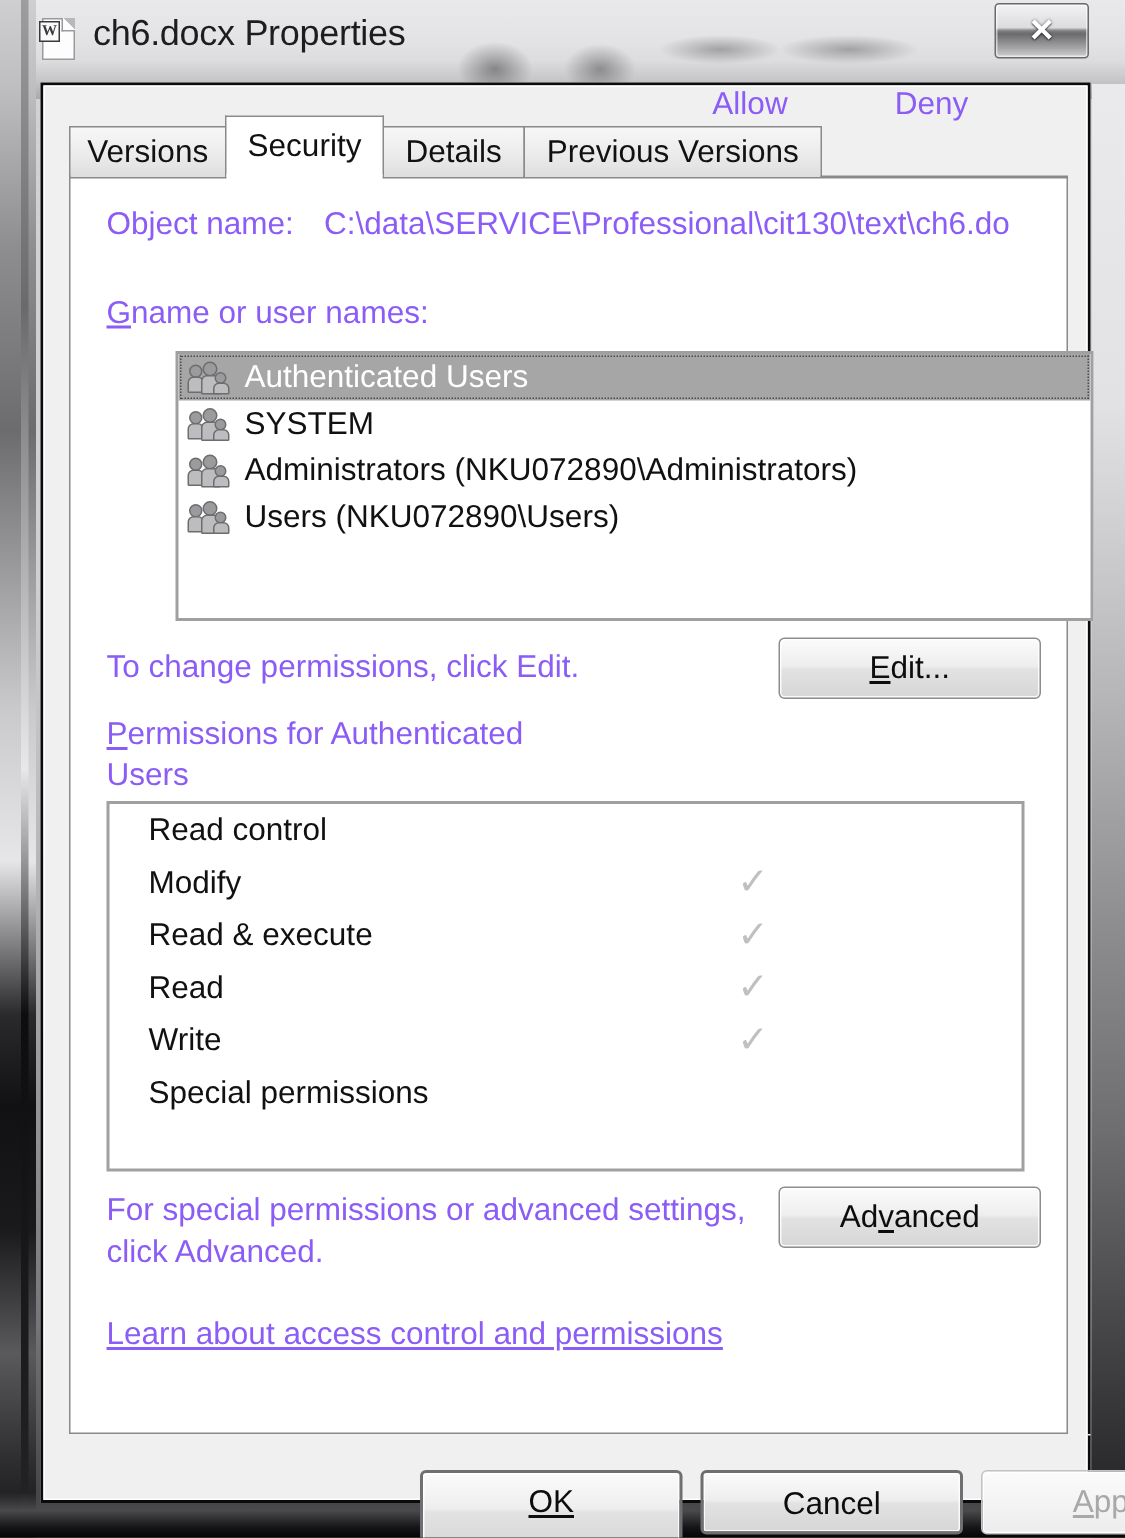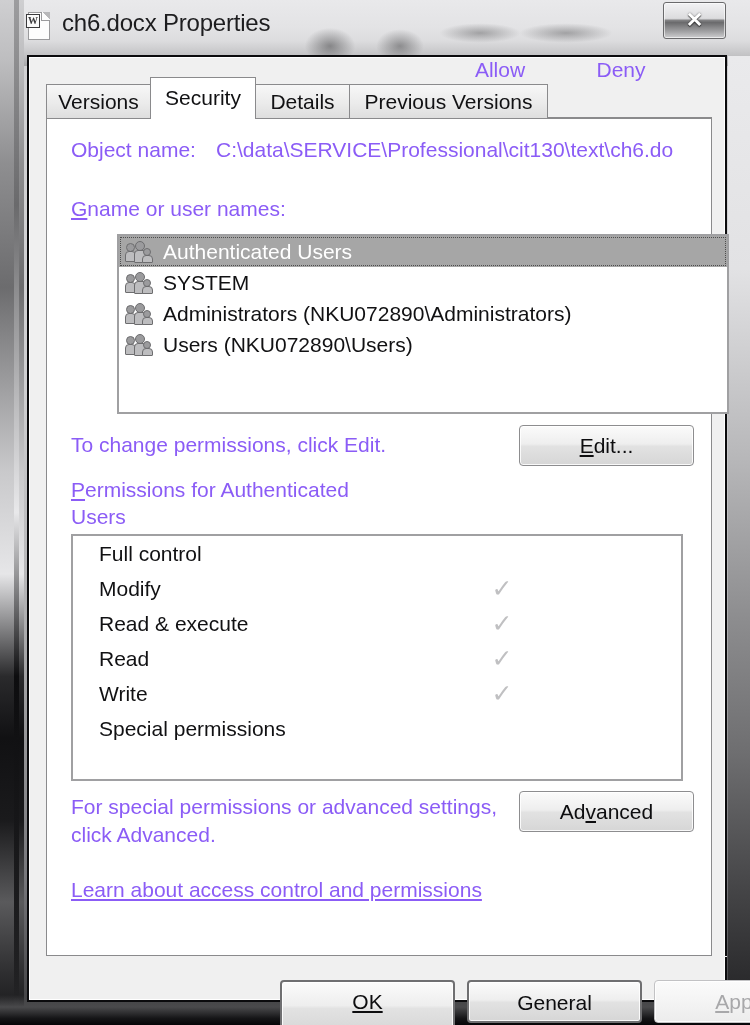--- a/index.html
+++ b/index.html
@@ -428,21 +428,21 @@
 
       <div class="lbl" id="perm-for-line1"><span class="u">P</span><span id="pf1rest">ermissions for Authenticated</span></div>
       <div class="lbl" id="perm-for-line2">Users</div>
       <div id="allow-header">
         <span class="lbl col-allow" style="top:0">Allow</span>
         <span class="lbl col-deny" style="top:0">Deny</span>
       </div>
 
       <div id="permbox">
           <div class="perm-row">
-            <span class="perm-name">Full control</span>
+            <span class="perm-name">Read control</span>
             <span class="perm-check allow"></span>
             <span class="perm-check deny"></span>
           </div>
           <div class="perm-row">
             <span class="perm-name">Modify</span>
             <span class="perm-check allow">✓</span>
             <span class="perm-check deny"></span>
           </div>
           <div class="perm-row">
             <span class="perm-name">Read &amp; execute</span>
@@ -468,18 +468,18 @@
 
       <div class="lbl" id="special-text-line1">For special permissions or advanced settings,</div>
       <div class="lbl" id="special-text-line2">click Advanced.</div>
       <div class="btn" id="advanced-button">Ad<span class="u">v</span>anced</div>
 
       <div class="lbl" id="learn-link">Learn about access control and permissions</div>
 
       <div id="footer-sep"></div>
 
       <div class="btn default" id="ok-button">OK</div>
-      <div class="btn default" id="cancel-button">General</div>
+      <div class="btn default" id="cancel-button">Cancel</div>
       <div class="btn disabled" id="apply-button"><span class="u">A</span>pply</div>
 
     </div>
   </div>
 </div>
 
 </body></html>

